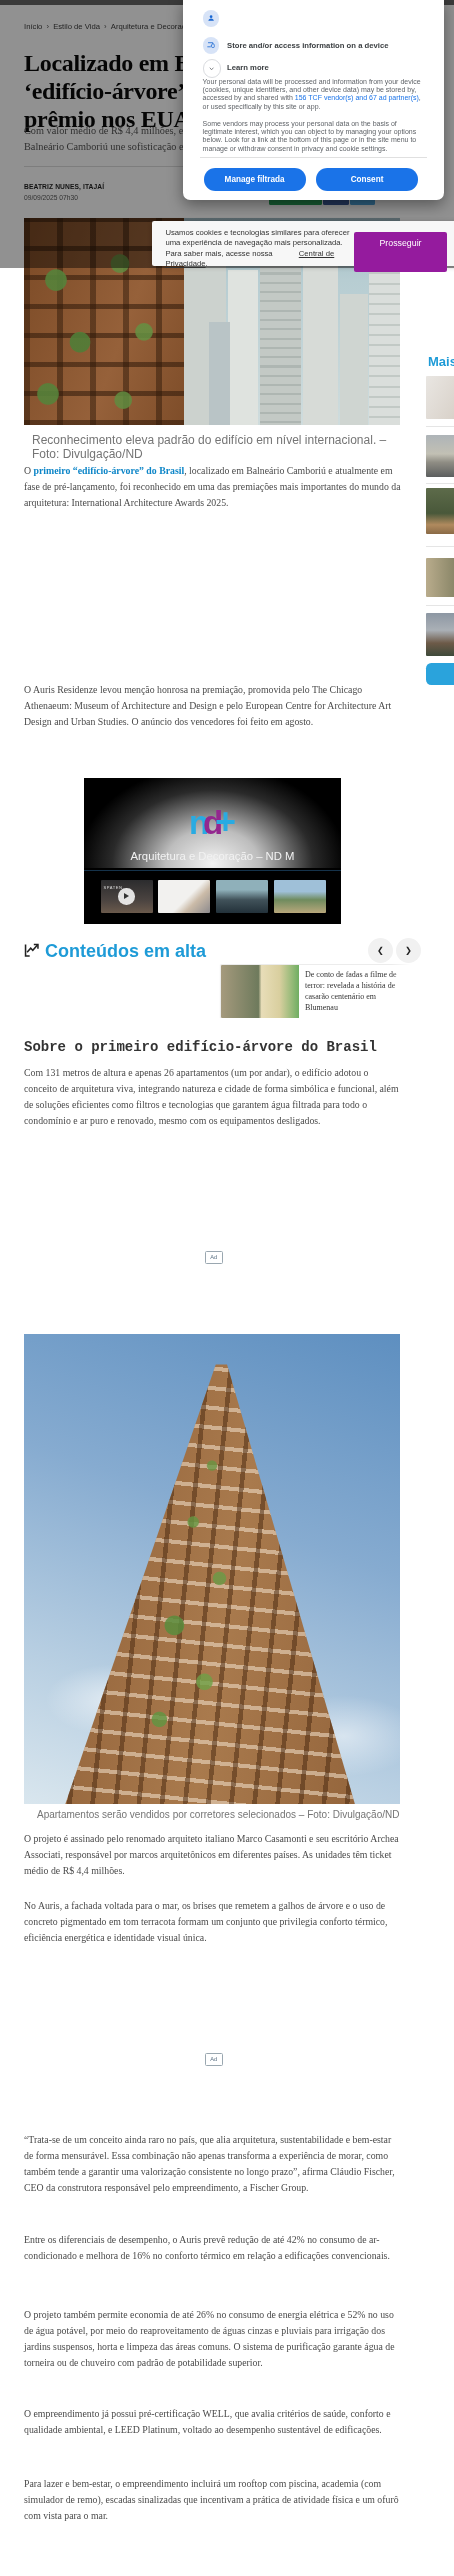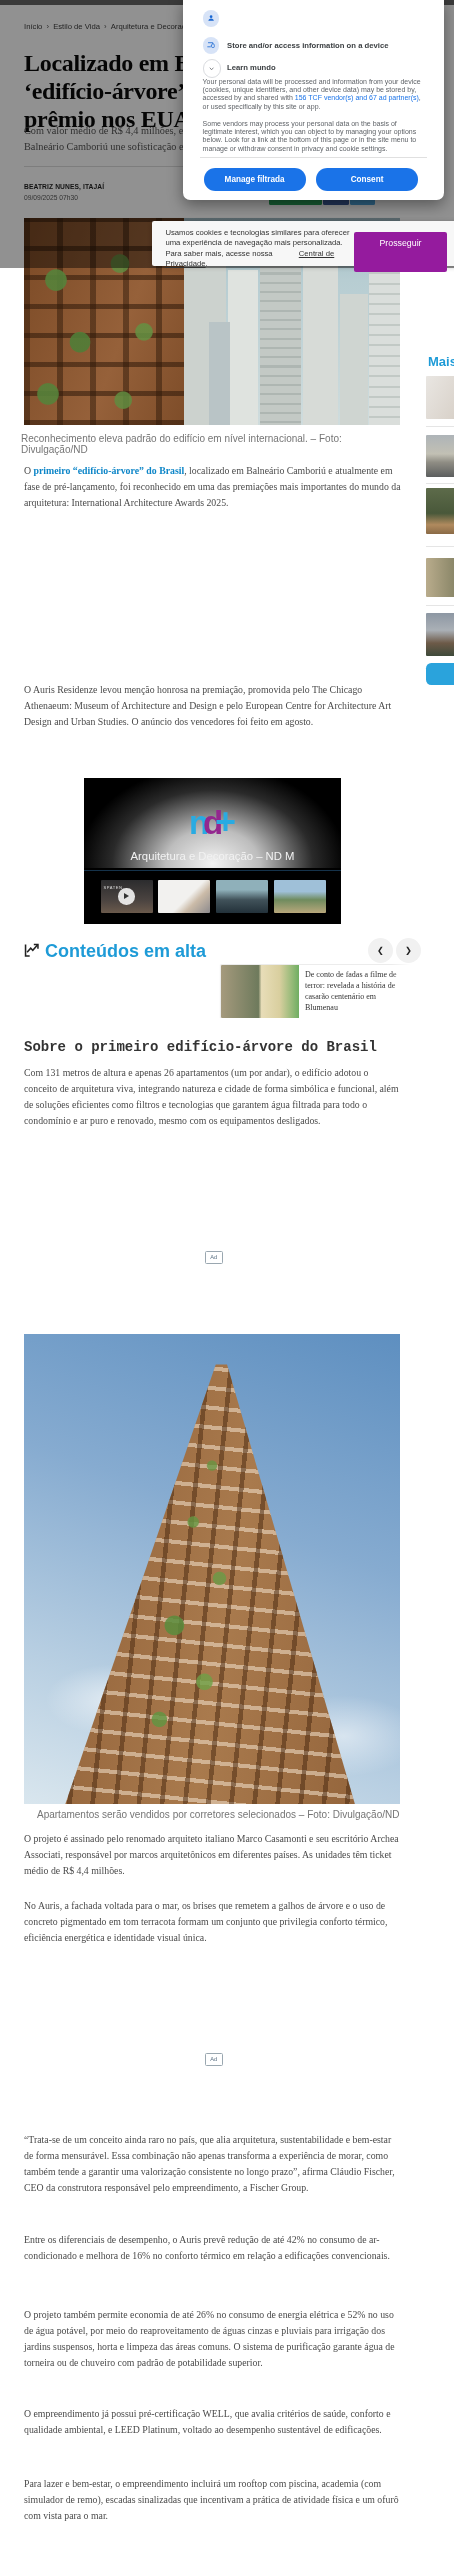--- a/index.html
+++ b/index.html
@@ -17,21 +17,21 @@
             font-size:10.3px;line-height:15.5px;color:#555;}
   #rule-top{left:24px;top:166px;width:376px;height:0.5px;background:#dcdcdc;}
   #author{left:24px;top:183px;font-size:6.7px;font-weight:bold;color:#1f1f1f;letter-spacing:0.1px;}
   #date{left:24px;top:194px;font-size:6.7px;color:#5a5a5a;}
   
   .share{top:188px;height:16.5px;border-radius:1.5px;}
   
   #hero{left:24px;top:218px;width:376px;height:207px;overflow:hidden;
         background:linear-gradient(180deg,#9db8c0 0%,#b7cdd2 30%,#cfdcdd 100%);}
   .bldg{position:absolute;bottom:0;}
-  #hero-caption{left:21px;top:433px;width:376px;font-size:10px;color:#757575;}
+  #hero-caption{left:32px;top:433px;width:376px;font-size:12px;color:#757575;}
   
   .para{left:24px;width:377px;font-family:"Liberation Serif",serif;
         font-size:9.8px;line-height:16px;color:#4a4a4a;}
   .para a{color:#0e86c8;text-decoration:none;font-weight:bold;}
   .adbox{left:205px;width:15.5px;height:11.3px;border:0.5px solid #9aa7b0;border-radius:1.5px;
          font-size:5.7px;color:#5b7083;text-align:center;line-height:11.3px;background:#fff;}
   .h2{left:24px;font-size:14px;font-weight:bold;color:#333;}
   
   #video{left:84px;top:778px;width:257px;height:146px;background:#000;overflow:hidden;}
   #video-glow{position:absolute;left:0;top:0;width:257px;height:90px;
@@ -256,21 +256,21 @@
         <rect x="14" y="9" width="7" height="10" rx="1.5" fill="#fff" stroke="#1967d2" stroke-width="2.4"></rect>
       </svg>
   </div>
   <div class="dlg-txt" style="top:41px;">Store and/or access information on a device</div>
 
   <div class="dlg-circle outline" style="top:59px;">
     <svg width="7.2" height="7.2" viewBox="0 0 24 24">
         <path d="M6 9 l6 7 6-7" fill="none" stroke="#5f6368" stroke-width="2.5"></path>
       </svg>
   </div>
-  <div class="dlg-txt" style="top:63px;">Learn mundo</div>
+  <div class="dlg-txt" style="top:63px;">Learn more</div>
 
   <p class="dlg-para" style="top:78px;margin:0;"><span>Your personal data will be processed and information from your device (cookies, unique identifiers, and other device data) may be stored by, accessed by and shared with </span><a href="#">156 TCF vendor(s) and 67 ad partner(s)</a><span>, or used specifically by this site or app.</span></p>
   <p class="dlg-para" style="top:120px;margin:0;">Some vendors may process your personal data on the basis of legitimate interest, which you can object to by managing your options below. Look for a link at the bottom of this page or in the site menu to manage or withdraw consent in privacy and cookie settings.</p>
 
   <div id="dlg-rule"></div>
   <div class="pill" style="left:20.6px;">Manage filtrada</div>
   <div class="pill" style="left:133px;">Consent</div>
 </div>
 
 <div class="abs" id="banner">

